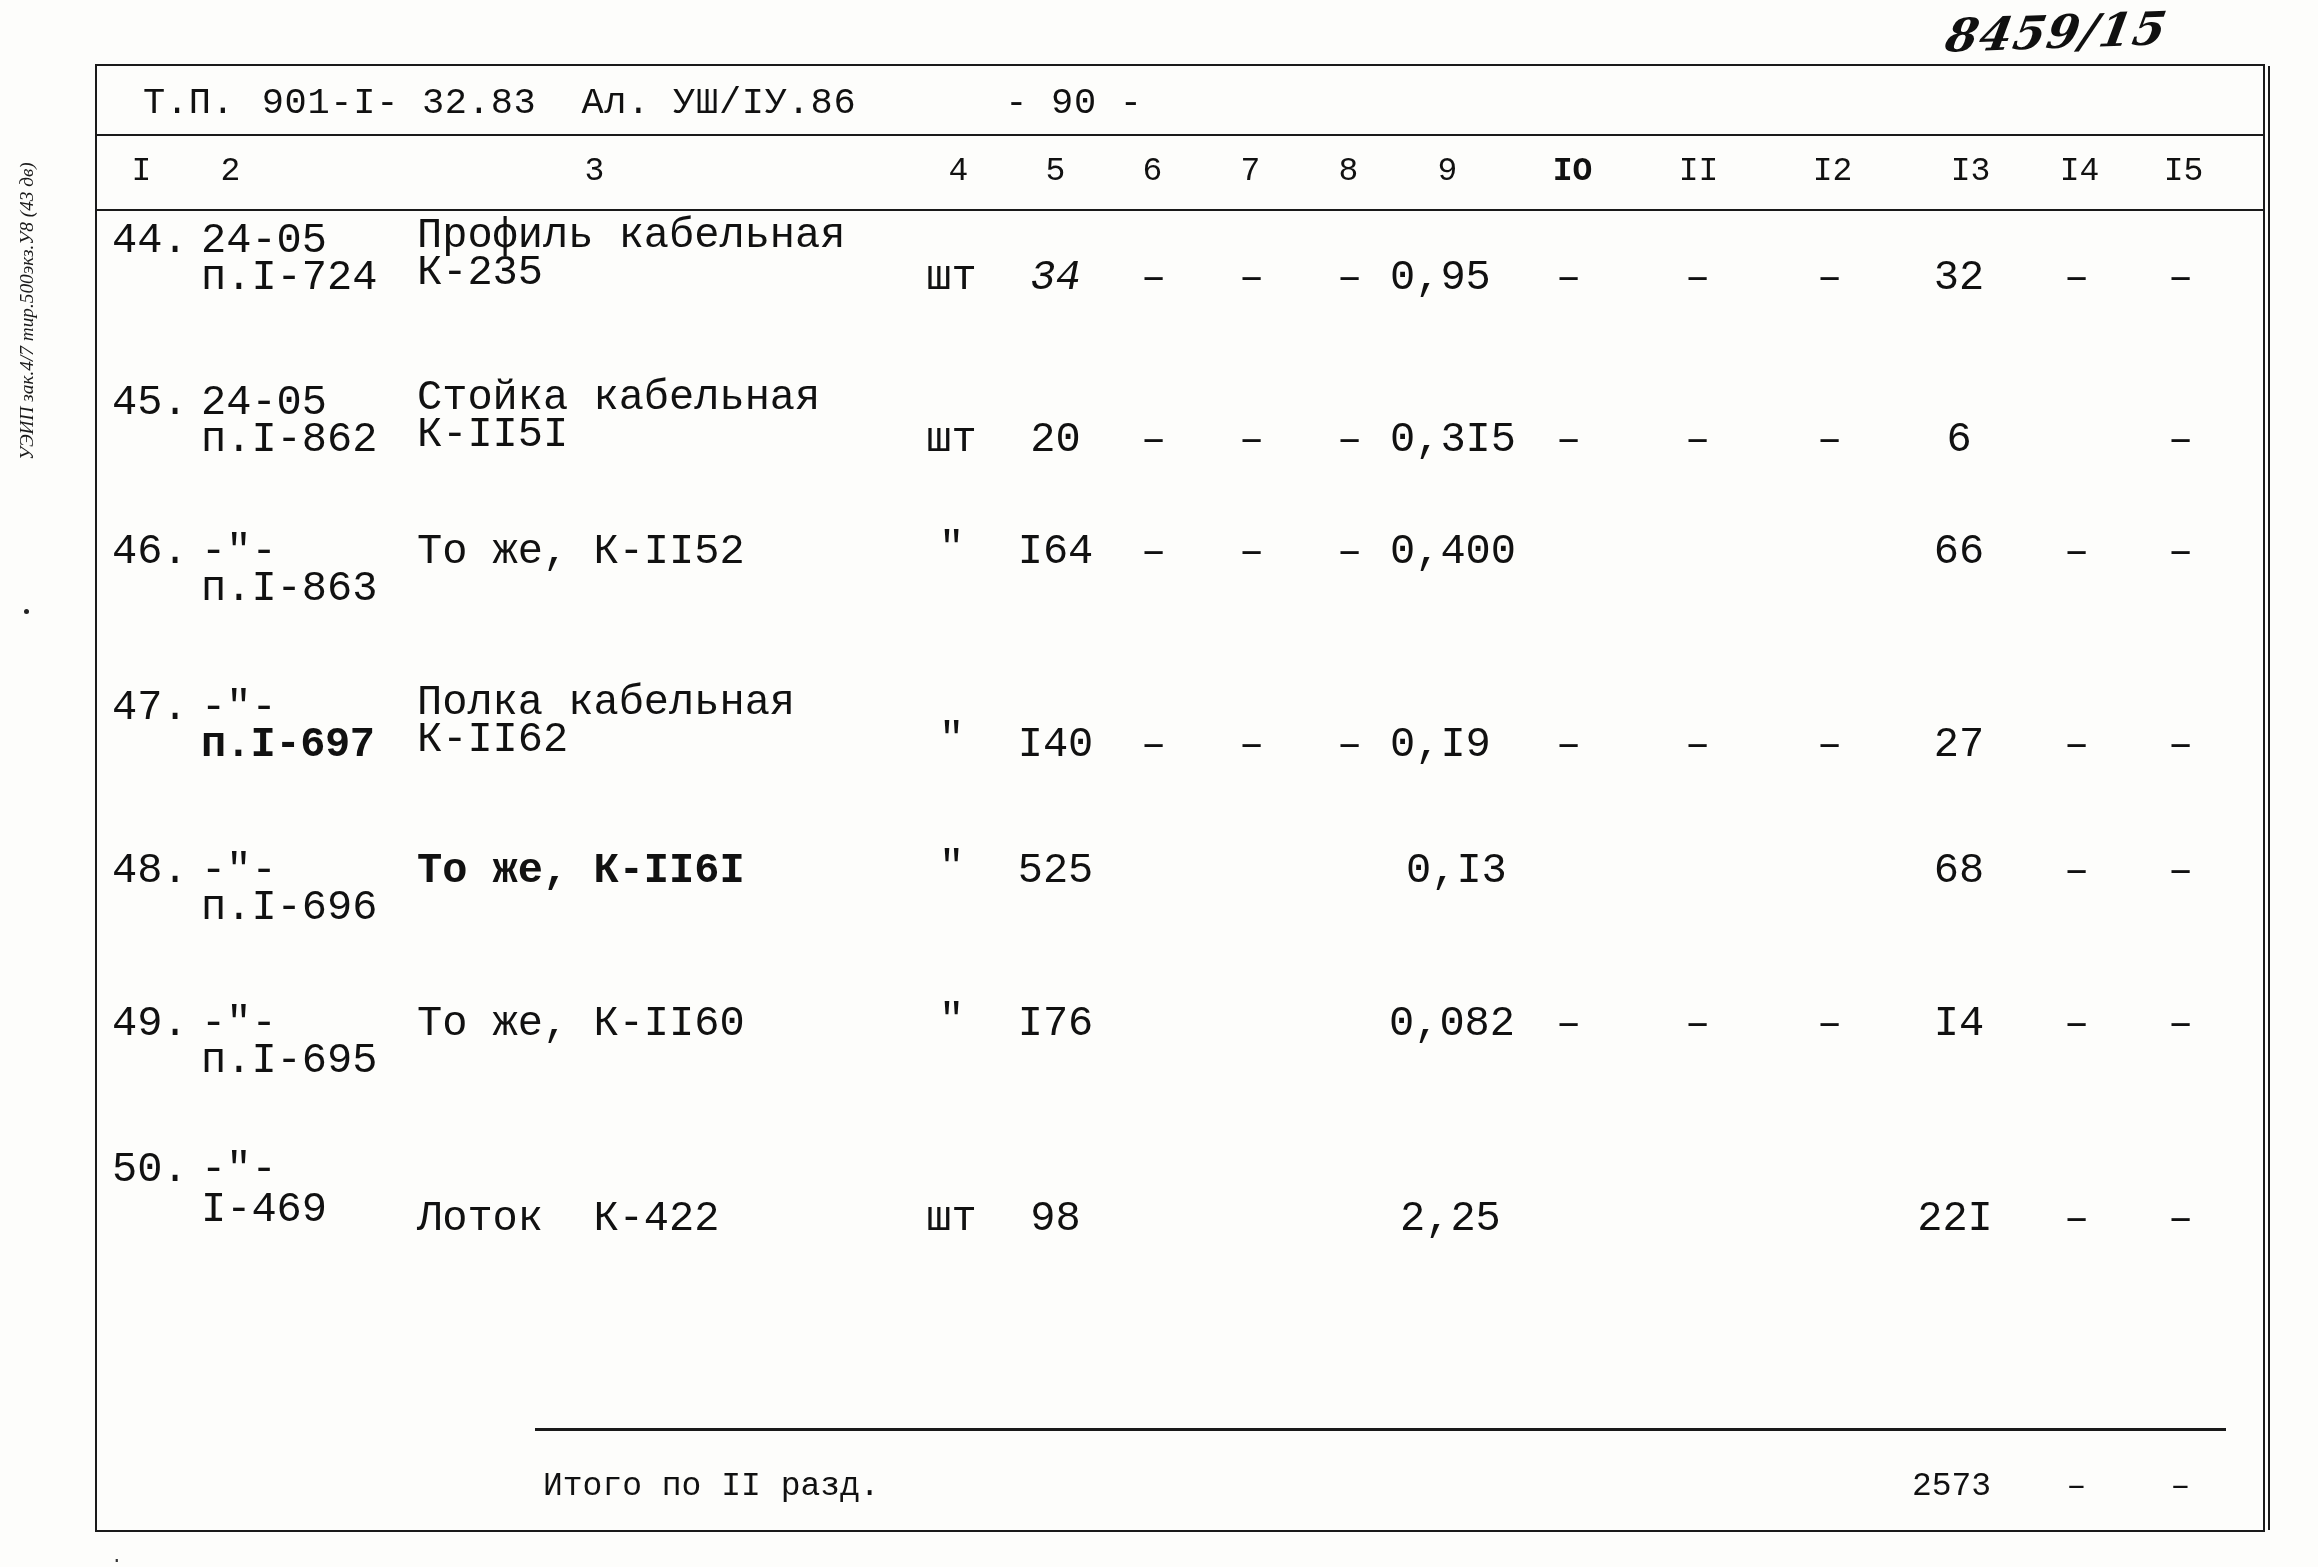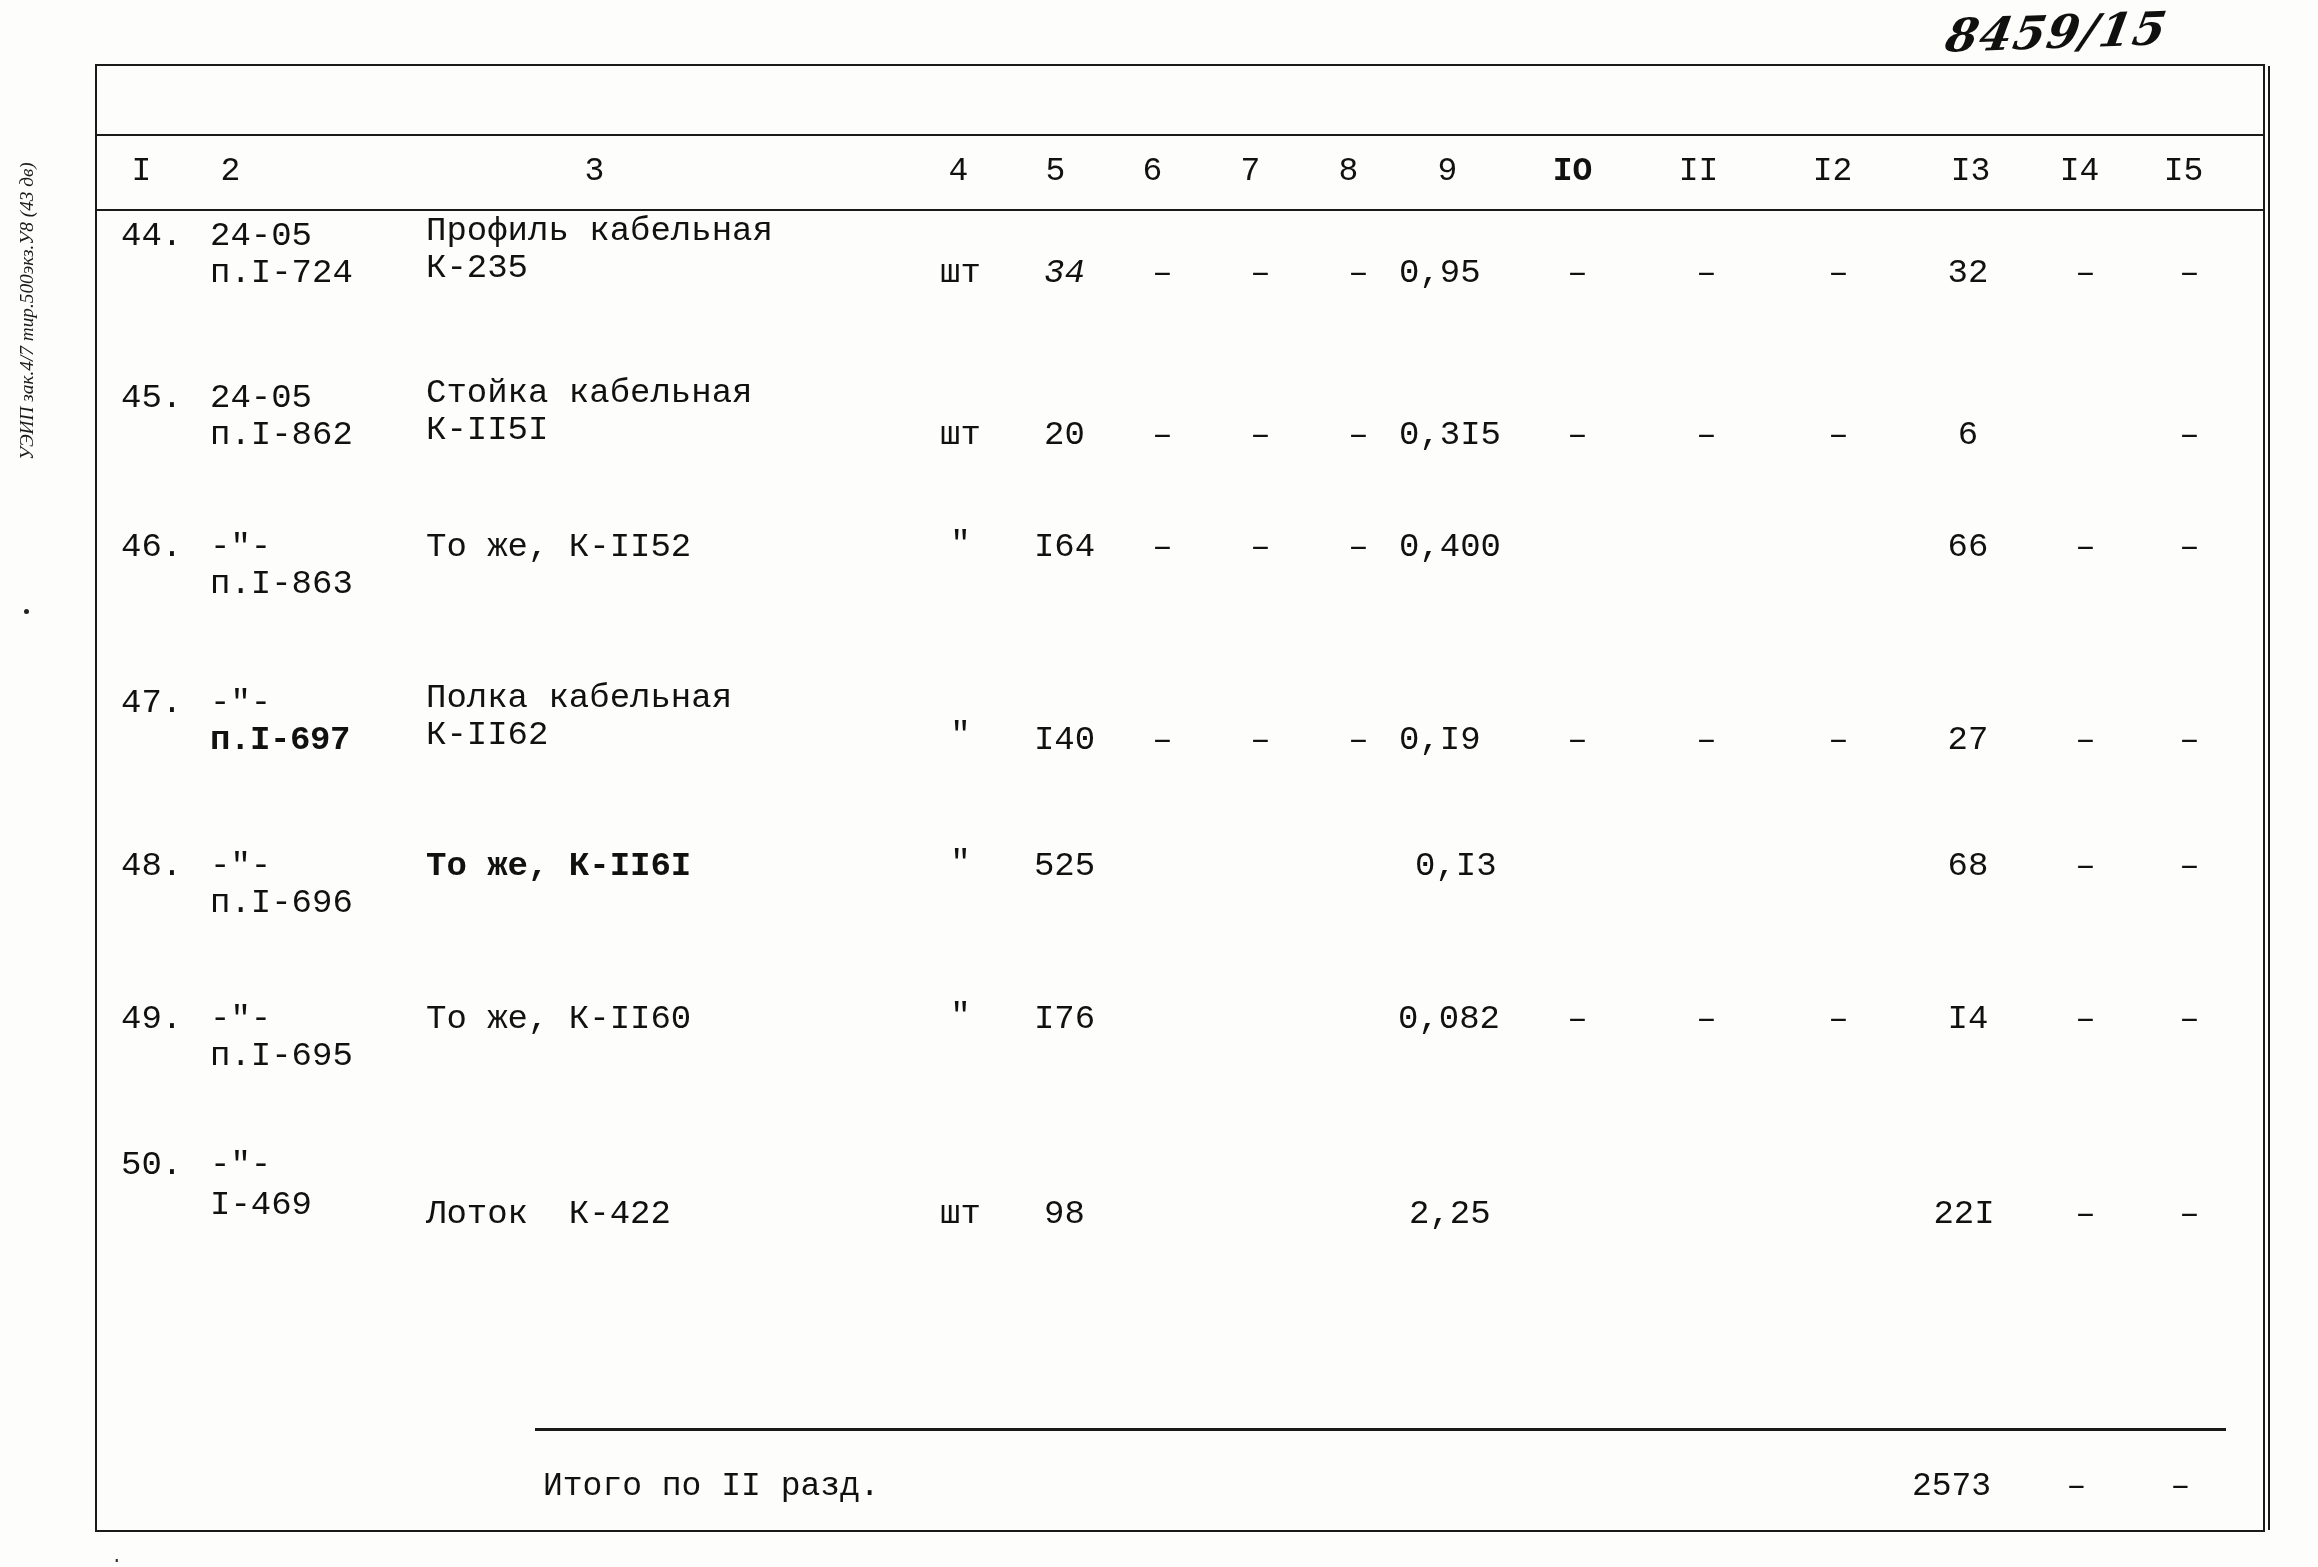--- a/index.html
+++ b/index.html
@@ -126,23 +126,23 @@
 
   
   .body {
     position: absolute;
     left: 0; right: 0;
     top: 145px; bottom: 0;
   }
 
   .row {
     position: absolute;
-    left: 9px; right: 0;
+    left: 0; right: 0;
     height: 119px;
-    font-size: 34px;
+    font-size: 42px;
   }
   .cell {
     position: absolute;
     white-space: pre;
     line-height: 1.22;
   }
   .cell.num   { text-align: left; }
   .cell.ctr   { text-align: center; }
 
   .bold-over { font-weight: 700; letter-spacing: -0.4px; }
@@ -171,20 +171,26 @@
 <div class="page">
 
   <div class="handwritten">8459/15</div>
 
   <div class="margin-stamp">УЭИП  зак.4/7  тир.500экз.У8 (43 дв)</div>
   <div class="margin-dot"></div>
   <div class="margin-tick">.</div>
 
   <div class="frame">
 
+    <div class="titleline">
+      <span class="tp">Т.П.</span>
+      <span class="code">901-I-  32.83</span>
+      <span class="al">Ал.  УШ/IУ.86</span>
+      <span class="pageno">- 90 -</span>
+    </div>
 
     <div class="rule r1"></div>
 
     <div class="colhead">
       <span style="left:15px;  width:59px;">I</span>
       <span style="left:104px; width:59px;">2</span>
       <span style="left:468px; width:59px;">3</span>
       <span style="left:832px;width:59px;">4</span>
       <span style="left:929px;width:59px;">5</span>
       <span style="left:1026px;width:59px;">6</span>

